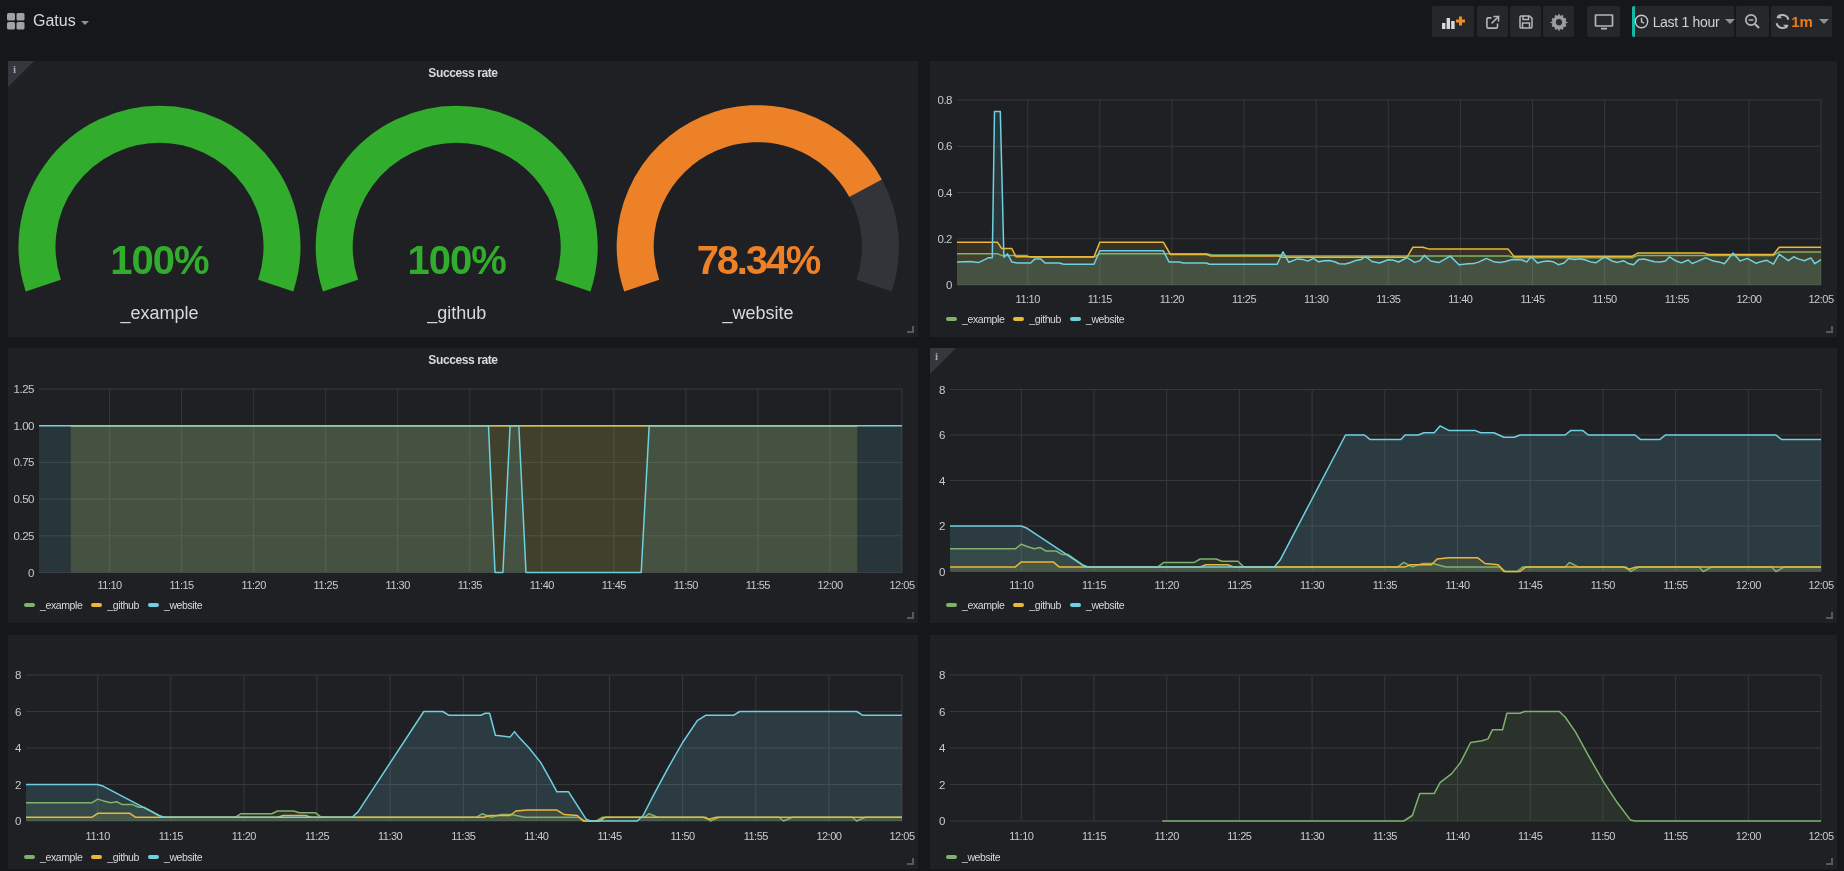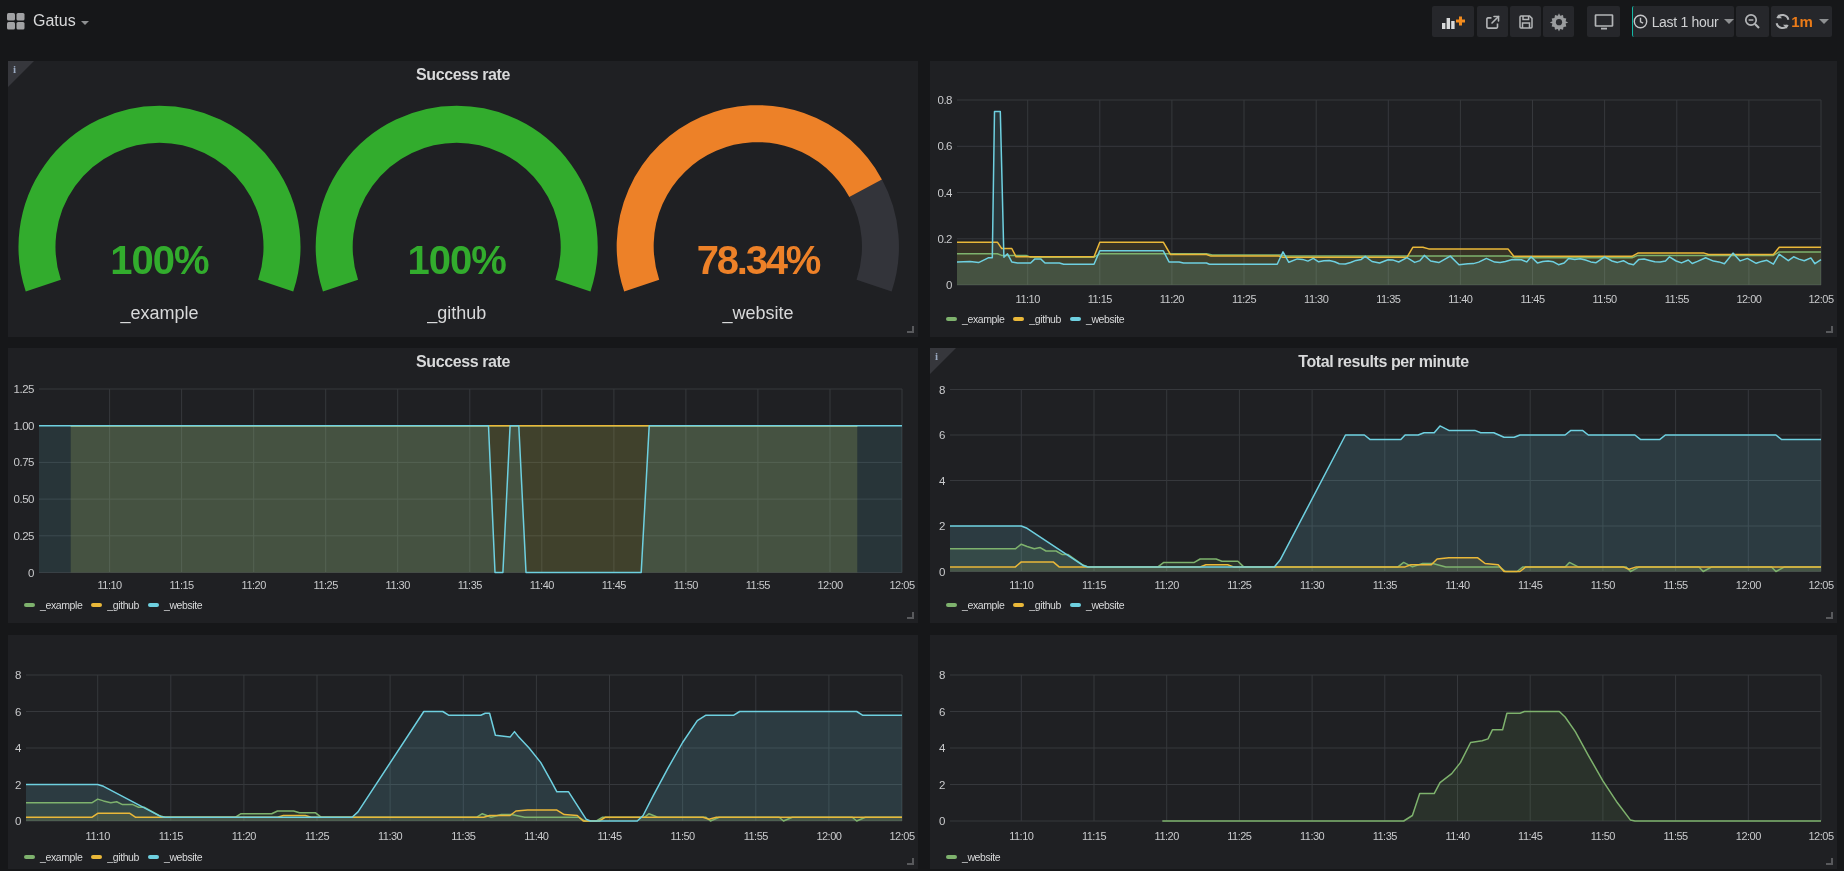--- a/index.html
+++ b/index.html
@@ -1,17 +1,17 @@
 <!DOCTYPE html>
 <html><head><meta charset="utf-8">
 <style>
 * { margin:0; padding:0; box-sizing:border-box; }
 body { width:1844px; height:871px; background:#161719; font-family:"Liberation Sans",sans-serif; overflow:hidden; position:relative; }
 .panel { position:absolute; background:#1f2023; }
-.ptitle { position:absolute; top:5px; left:0; right:0; text-align:center; font-size:16px; letter-spacing:-0.4px; font-weight:bold; color:#d8d9da; }
+.ptitle { position:absolute; top:5px; left:0; right:0; text-align:center; font-size:12px; letter-spacing:-0.4px; font-weight:bold; color:#d8d9da; }
 .legend { position:absolute; left:16px; height:14px; display:flex; align-items:center; font-size:10.5px; letter-spacing:-0.4px; color:#d8d9da; }
 .li { display:flex; align-items:center; margin-right:9px; }
 .sw { width:11px; height:4px; border-radius:2px; margin-right:5px; display:inline-block; }
 .rsz { position:absolute; right:4px; bottom:4px; width:7px; height:7px; border-right:2px solid #58595c; border-bottom:2px solid #58595c; }
 .info { position:absolute; left:0; top:0; width:0; height:0; border-top:26px solid #36373c; border-right:26px solid transparent; }
 .infoi { position:absolute; left:5px; top:2px; font-size:11px; font-weight:bold; color:#9aa9c0; font-family:"Liberation Serif",serif; }
 .nav { position:absolute; left:0; top:0; width:1844px; height:52px;text-align:right; }
 .nb { position:absolute; top:6px; height:31px; background:#26272b; border-radius:2px; display:flex; align-items:center; justify-content:center; }
 .nbt { font-size:15px; color:#d0d1d3; }
 .caret { width:0; height:0; border-left:5px solid transparent; border-right:5px solid transparent; border-top:5px solid #8e9092; display:inline-block; }
@@ -53,21 +53,21 @@
   <path d="M10 1.2l1.2 2.6 2.8-.7 .5 2.8 2.8 .5-.7 2.8 2.6 1.2-2.6 1.2 .7 2.8-2.8 .5-.5 2.8-2.8-.7-1.2 2.6-1.2-2.6-2.8 .7-.5-2.8-2.8-.5 .7-2.8-2.6-1.2 2.6-1.2-.7-2.8 2.8-.5 .5-2.8 2.8 .7z"></path>
   <circle cx="10" cy="10.2" r="3.1" fill="#2a2b2f"></circle>
  </svg>
 </div>
 <div class="nb" style="left:1587px;width:33px">
  <svg width="20" height="17" viewBox="0 0 20 17" fill="none" stroke="#b4b6b8" stroke-width="1.7">
   <rect x="1.5" y="2" width="17" height="11" rx="0.5"></rect>
   <path d="M7 15.6h6" stroke-width="1.8"></path>
  </svg>
 </div>
-<div class="nb" style="left:1632px;width:102px;border-left:1px solid #14b8a6">
+<div class="nb" style="left:1632px;width:102px;border-left:3px solid #14b8a6">
  <svg width="15" height="15" viewBox="0 0 15 15" fill="none" stroke="#c5c6c8" stroke-width="1.4" style="margin-right:4px;flex:0 0 auto">
   <circle cx="7.5" cy="7.5" r="6.2"></circle>
   <path d="M7.5 3.8v4l2.6 1.4"></path>
  </svg>
  <span class="nbt" style="white-space:nowrap;font-size:14px;letter-spacing:-0.3px">Last 1 hour</span>
  <span class="caret" style="margin-left:6px;flex:0 0 auto"></span>
 </div>
 <div class="nb" style="left:1736px;width:33px">
  <svg width="17" height="17" viewBox="0 0 17 17" fill="none" stroke="#b4b6b8" stroke-width="1.7">
   <circle cx="7" cy="7" r="5.2"></circle>
@@ -204,21 +204,20 @@
     <div class="legend" style="top:250px">
       <span class="li"><span class="sw" style="background:#7EB26D"></span>_example</span>
       <span class="li"><span class="sw" style="background:#EAB839"></span>_github</span>
       <span class="li"><span class="sw" style="background:#6ED0E0"></span>_website</span>
     </div>
     <div class="rsz"></div>
   </div>
 <div class="panel" style="left:930px;top:348px;width:907px;height:275px">
     <div class="info"></div>
     <div class="infoi">i</div>
-    <div class="ptitle">Total results per minute</div>
     <svg width="907" height="275" viewBox="0 0 907 275" style="position:absolute;left:0;top:0">
       <line x1="20.0" y1="223.5" x2="891.0" y2="223.5" stroke="#36383c" stroke-width="1"></line>
       <line x1="20.0" y1="178.0" x2="891.0" y2="178.0" stroke="#36383c" stroke-width="1"></line>
       <line x1="20.0" y1="132.5" x2="891.0" y2="132.5" stroke="#36383c" stroke-width="1"></line>
       <line x1="20.0" y1="87.0" x2="891.0" y2="87.0" stroke="#36383c" stroke-width="1"></line>
       <line x1="20.0" y1="41.5" x2="891.0" y2="41.5" stroke="#36383c" stroke-width="1"></line>
       <line x1="91.3" y1="41.5" x2="91.3" y2="223.5" stroke="#36383c" stroke-width="1"></line>
       <line x1="164.0" y1="41.5" x2="164.0" y2="223.5" stroke="#36383c" stroke-width="1"></line>
       <line x1="236.7" y1="41.5" x2="236.7" y2="223.5" stroke="#36383c" stroke-width="1"></line>
       <line x1="309.4" y1="41.5" x2="309.4" y2="223.5" stroke="#36383c" stroke-width="1"></line>

